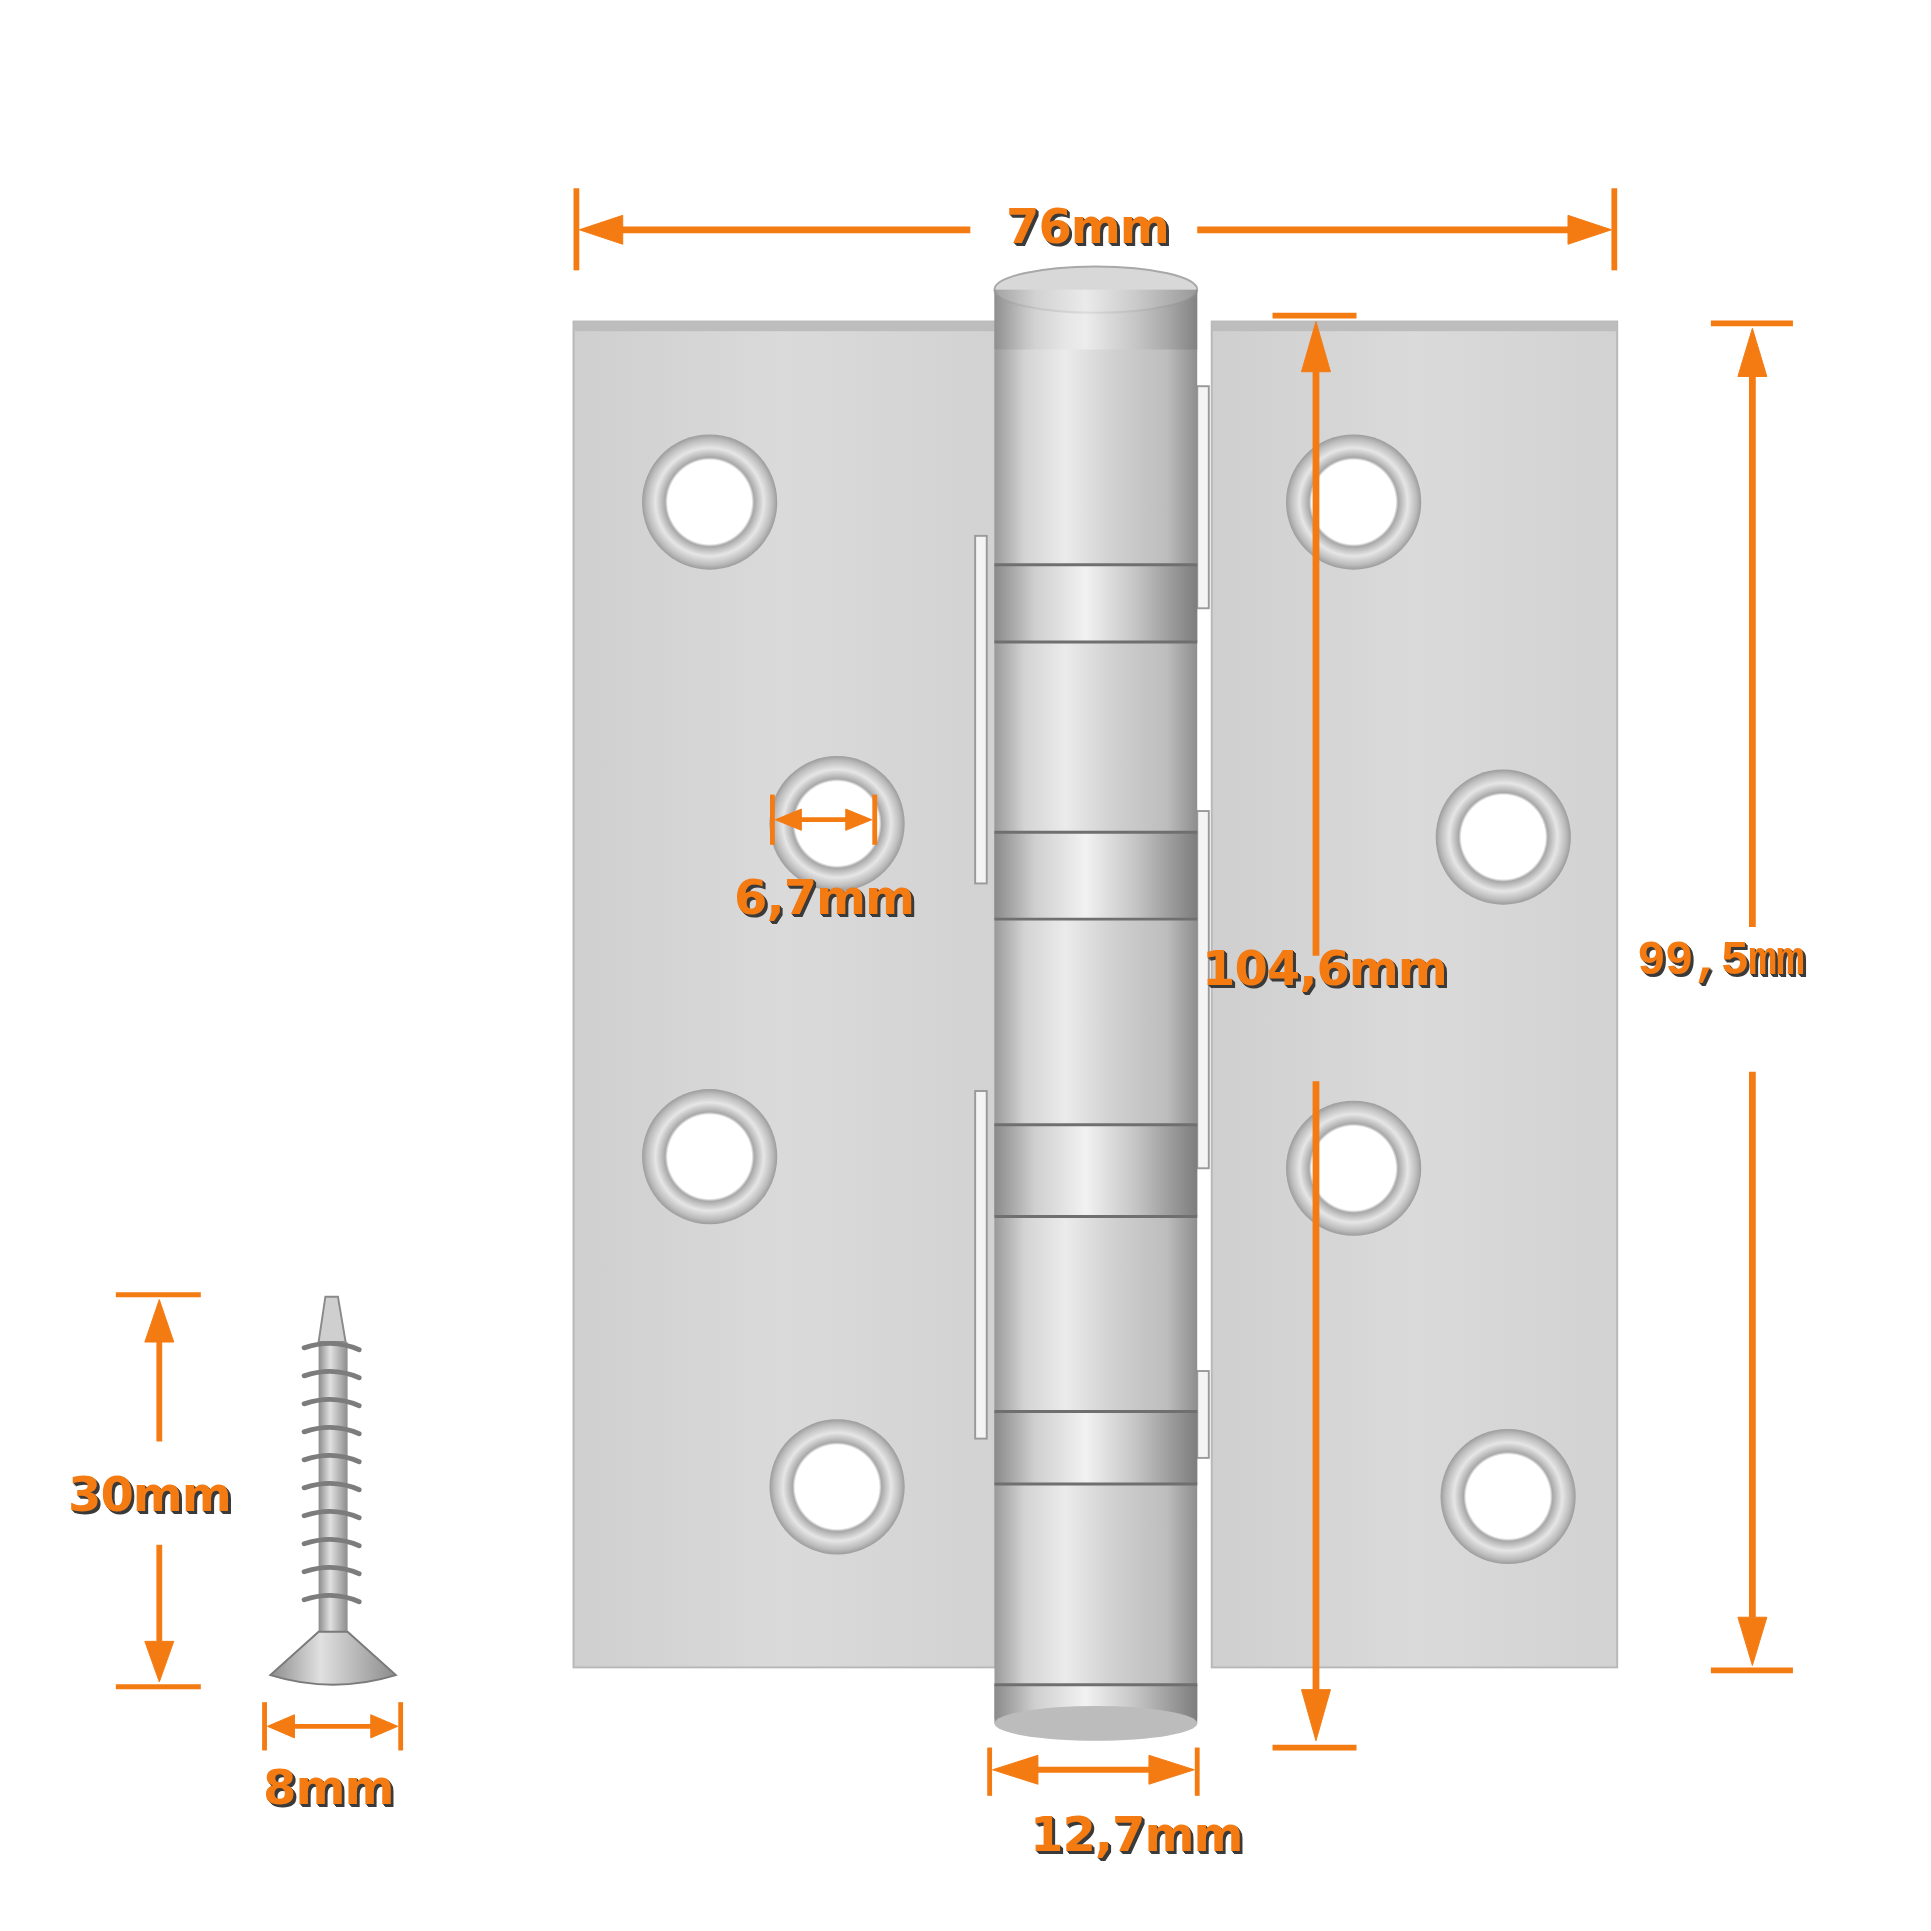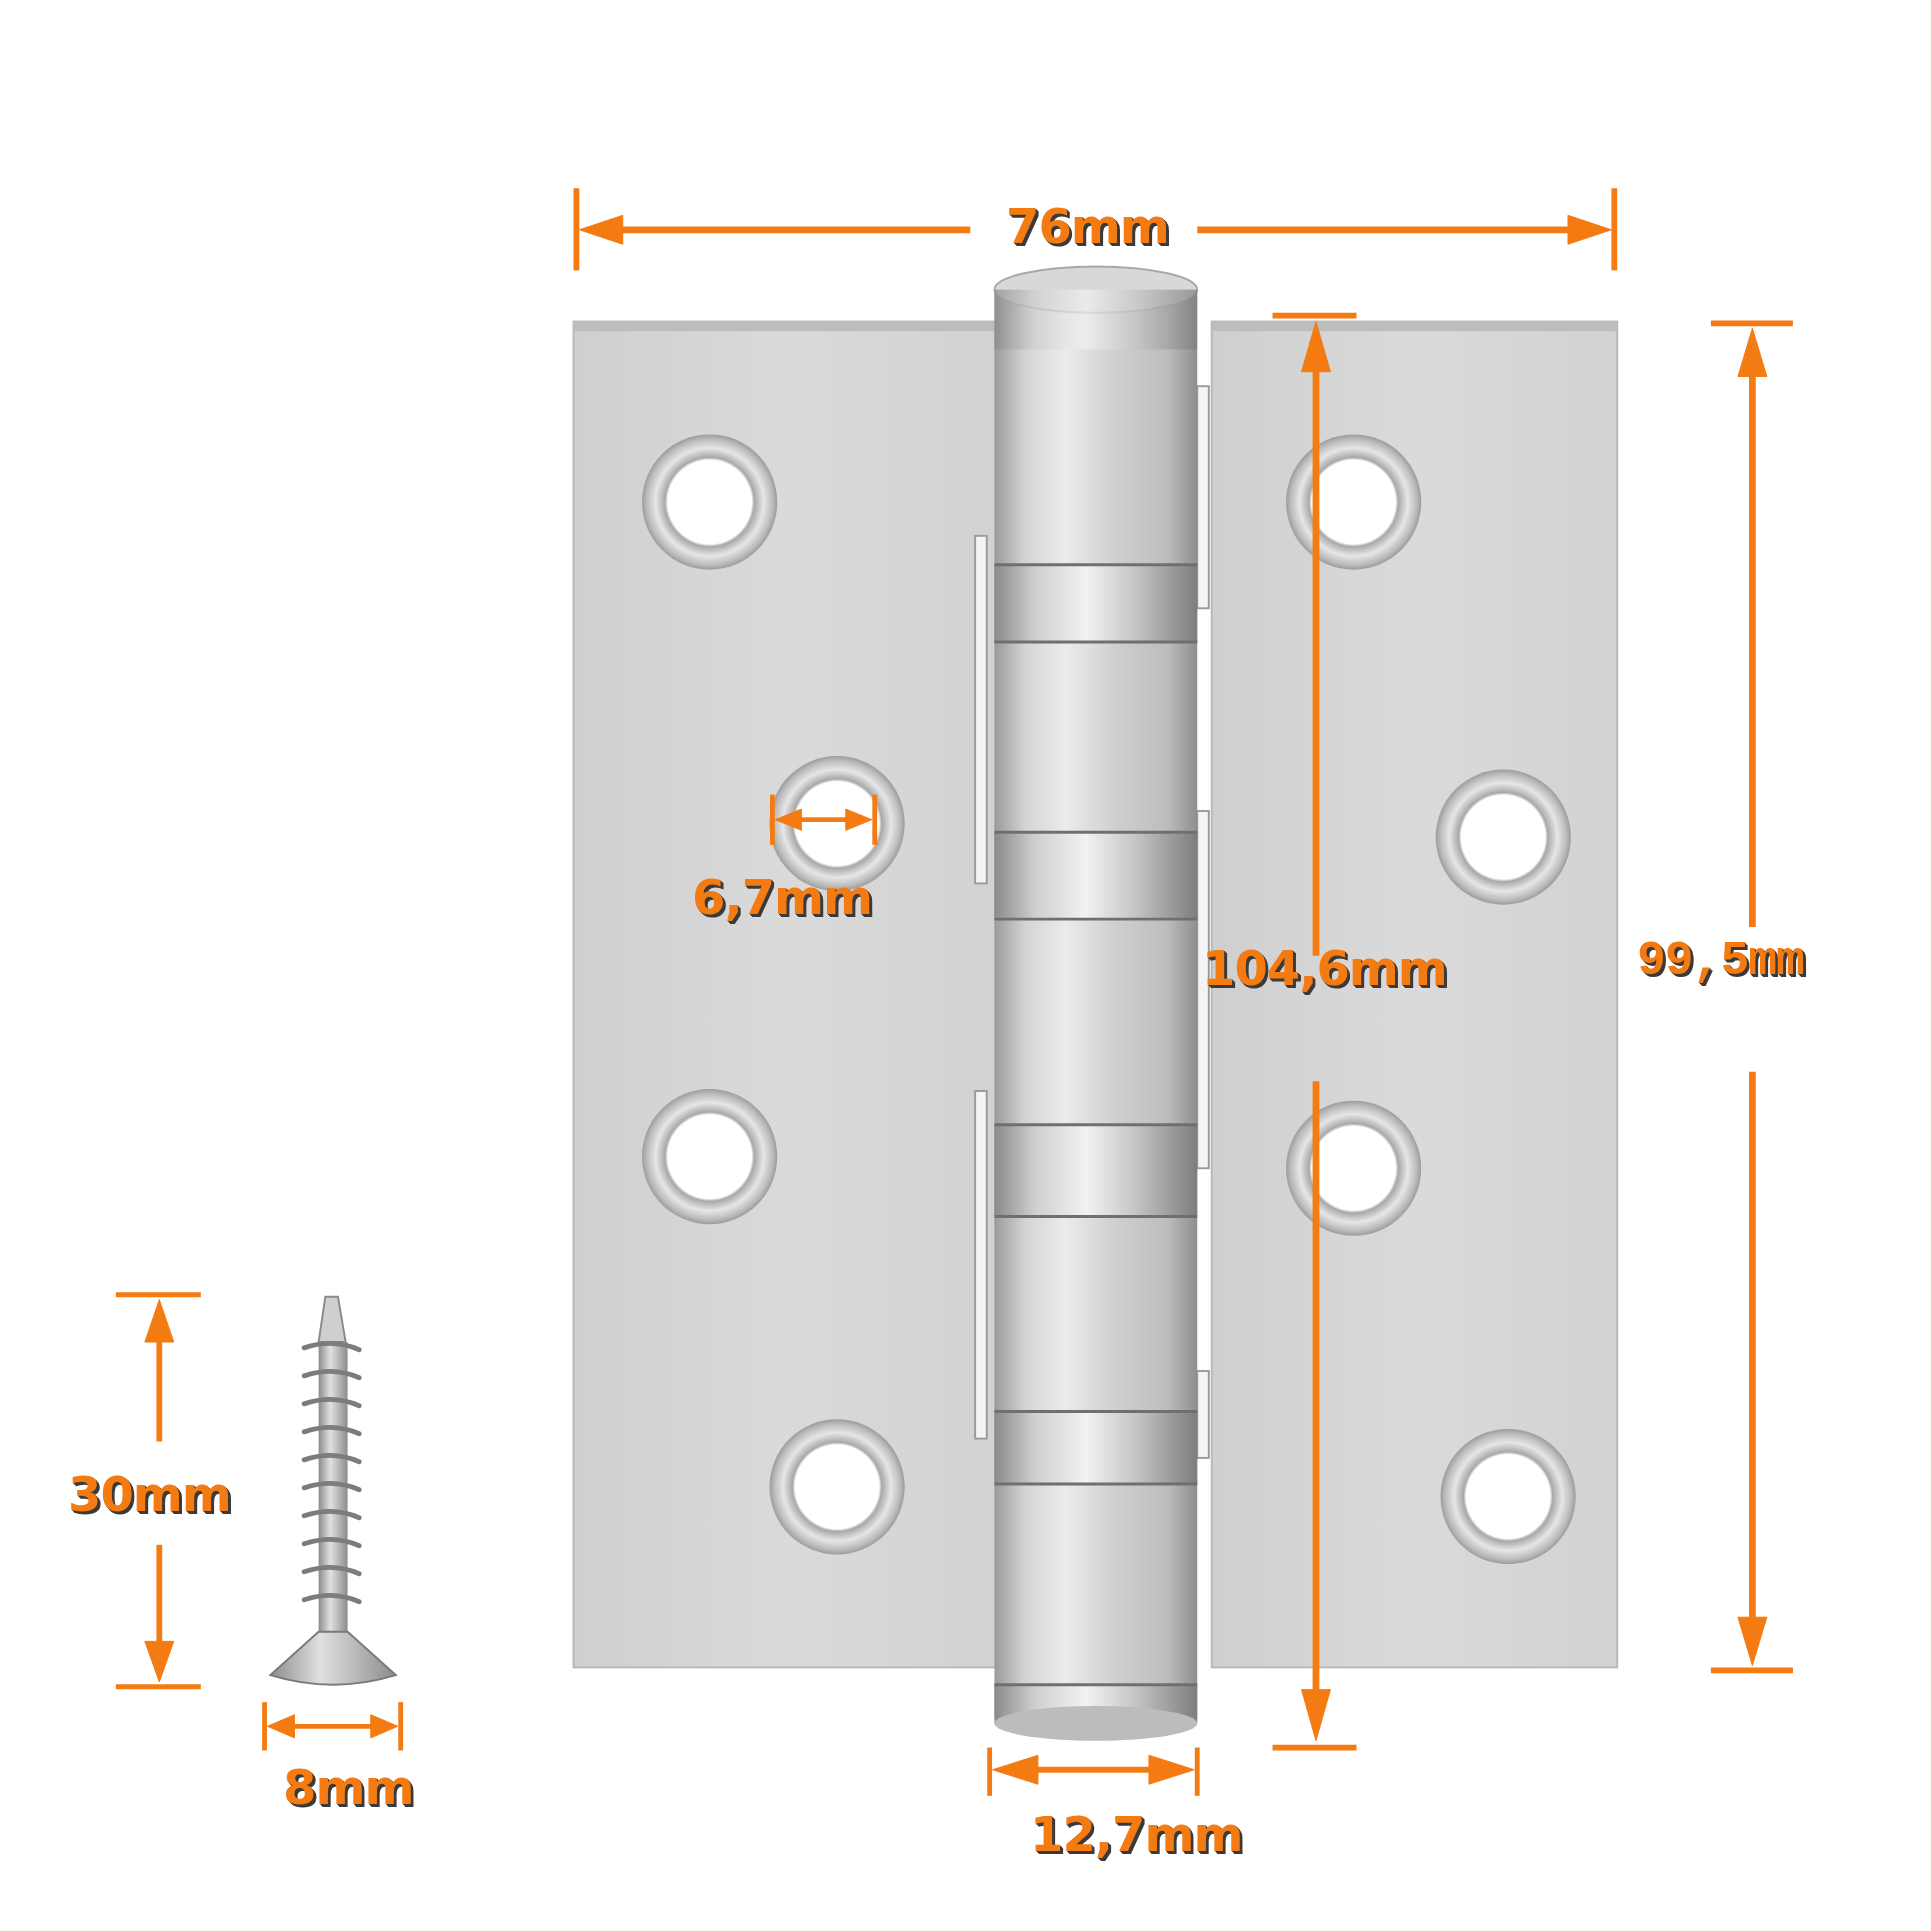--- a/index.html
+++ b/index.html
@@ -172,21 +172,21 @@
 
     <line x1="274" y1="1763" x2="274" y2="1813" stroke-width="5"></line>
     <line x1="415" y1="1763" x2="415" y2="1813" stroke-width="5"></line>
     <line x1="290" y1="1788" x2="400" y2="1788" stroke-width="5"></line>
     <polygon points="277,1788 305,1776 305,1800"></polygon>
     <polygon points="412,1788 384,1776 384,1800"></polygon>
   </g>
 </svg>
 
 <div class="label" style="left:1006px; top:198px;">76mm</div>
-<div class="label" style="left:692px; top:869px;text-align:right;">6,7mm</div>
+<div class="label" style="left:734px; top:869px;text-align:right;">6,7mm</div>
 <div class="label" style="left:1202px; top:940px;">104,6mm</div>
 <div class="label" style="left:1637px; top:934px;font-family:Liberation Mono, monospace;">99,5mm</div>
 <div class="label" style="left:1030px; top:1806px;">12,7mm</div>
 <div class="label" style="left:68px; top:1466px;text-align:center;">30mm</div>
-<div class="label" style="left:263px; top:1759px;margin-left:20px;">8mm</div>
+<div class="label" style="left:263px; top:1759px;">8mm</div>
 
 </div>
 
 
 </body></html>

